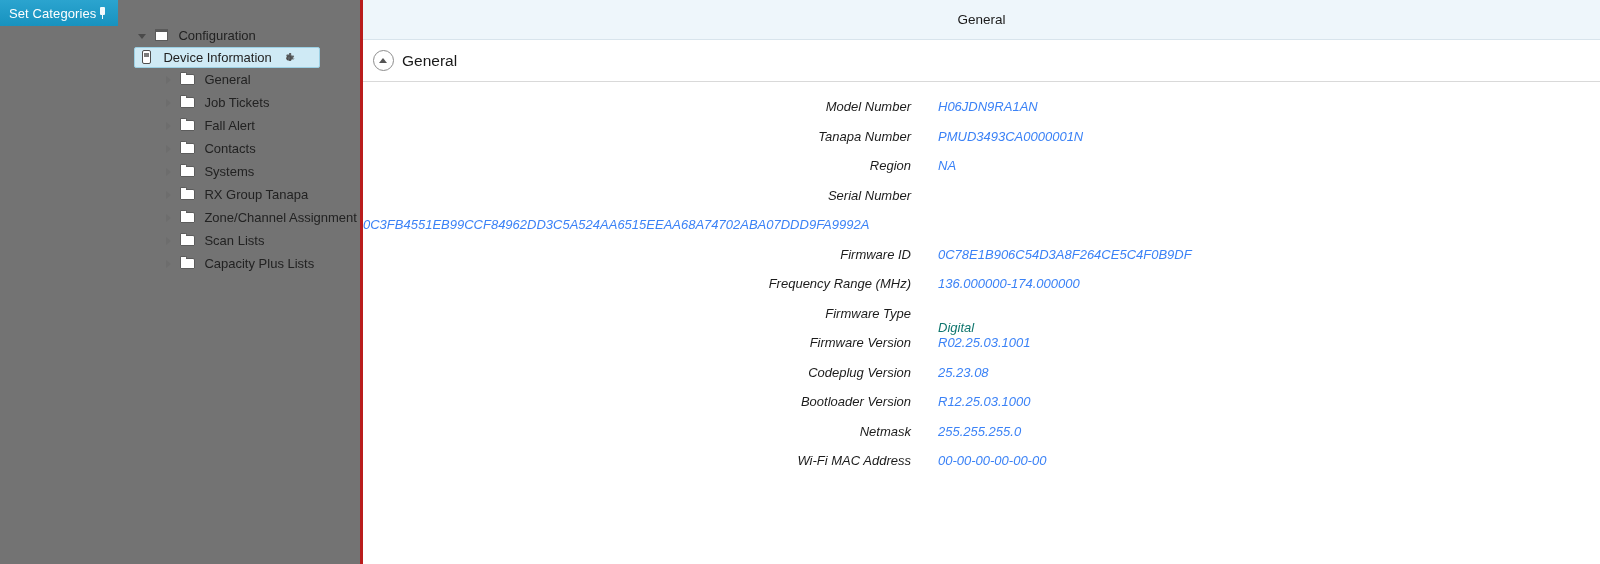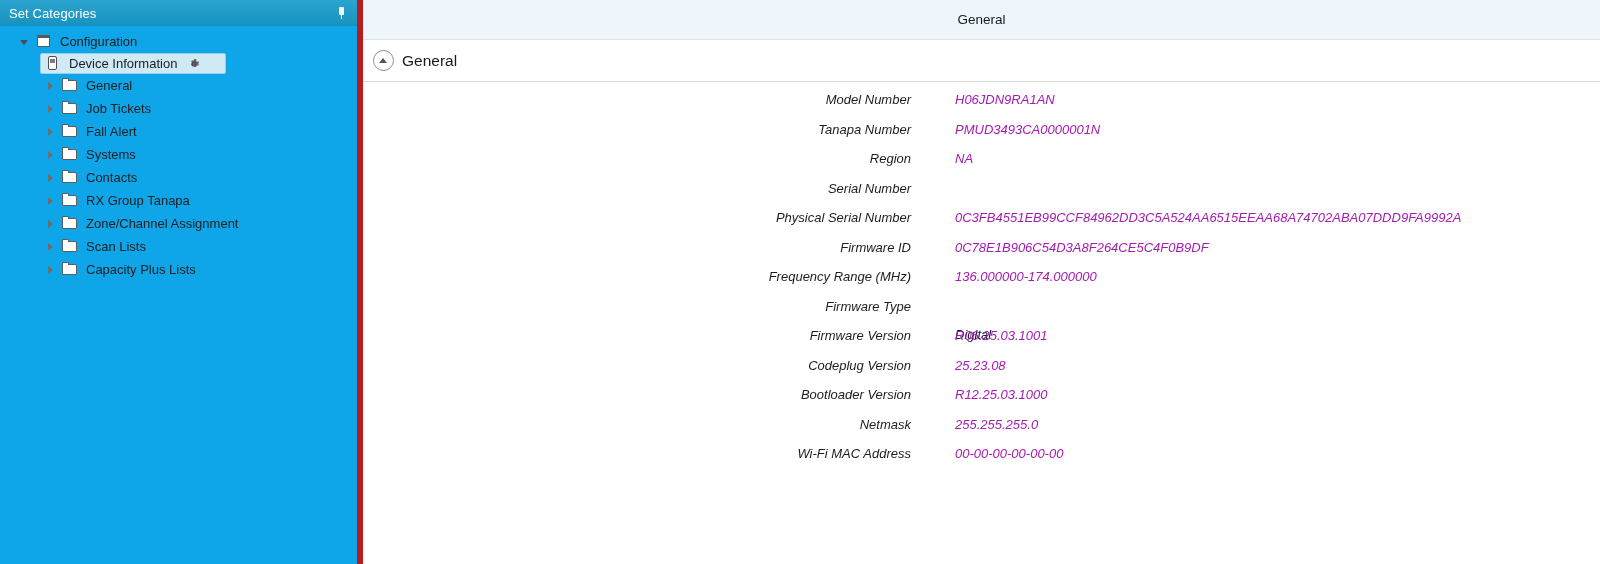--- a/index.html
+++ b/index.html
@@ -17,24 +17,24 @@
     height: 564px;
     display: flex;
     background: #ffffff;
   }
 
   
   .left-panel {
     width: 363px;
     height: 564px;
     box-sizing: border-box;
-    border-right: 6px solid #b91c1c;
-    background: #0ea5e9;
-    display: flex;
-    flex-direction: column;
+    border-right: 3px solid #b91c1c;
+    background: #737373;
+    display: flex;
+    flex-direction: row;
   }
   .panel-header {
     height: 26px;
     background: #1f9bc9;
     background: linear-gradient(#2ba4cf, #1792bf);
     color: #ffffff;
     display: flex;
     align-items: center;
     justify-content: space-between;
     padding: 0 8px 0 9px;
@@ -59,21 +59,21 @@
   }
   .pin-icon::after {
     content: "";
     position: absolute;
     left: 6px; top: 9px;
     width: 1px; height: 4px;
     background: #ffffff;
   }
 
   .tree {
-    padding: 4px 0 0 0;
+    padding: 24px 0 0 0;
     font-size: 13px;
     color: #222222;
     flex: 1;
     overflow: hidden;
   }
   .tree-row {
     display: flex;
     align-items: center;
     height: 23px;
     padding-left: 18px;
@@ -168,21 +168,21 @@
     left: 5px; top: 3px;
     width: 5px; height: 4px;
     background: #7b7b7b;
   }
 
   .tree-row.selected {
     background: #cfeaf5;
     border: 1px solid #9bd0e4;
     border-radius: 2px;
     height: 21px;
-    margin-left: 40px;
+    margin-left: 16px;
     padding-left: 4px;
     width: 186px;
     box-sizing: border-box;
   }
   .tree-row.selected .label { margin-right: 10px; }
   .gear-icon {
     width: 14px;
     height: 14px;
     position: relative;
     flex: 0 0 14px;
@@ -239,41 +239,40 @@
     color: #1a1a1a;
   }
 
   .form {
     padding: 10px 0 0 0;
     flex: 1;
     overflow: hidden;
   }
   .form-row {
     display: flex;
-    align-items: flex-start;
+    align-items: center;
     height: 29.5px;
     font-size: 13px;
-    gap: 17px;
   }
   .form-label {
     width: 575px;
     flex: 0 0 575px;
     text-align: right;
     padding-right: 27px;
     box-sizing: border-box;
     font-style: italic;
     color: #1c1c1c;
     white-space: nowrap;
   }
   .form-value {
     font-style: italic;
-    color: #a21caf;
+    color: #3b82f6;
     white-space: nowrap;
   }
-  .form-value.muted { color: #0f172a; margin-top: 28px; }
+  .form-value.muted { color: #0f766e; margin-top: 28px; }
 
   
   .right-panel::after {
     content: "";
   }
 </style>
 </head>
 <body>
 
 <div class="app">
@@ -317,27 +316,27 @@
 
       <div class="tree-row child">
         <span class="twisty closed"></span>
         <span class="ico folder"></span>
         <span class="label">Fall Alert</span>
       </div>
 
       <div class="tree-row child">
         <span class="twisty closed"></span>
         <span class="ico folder"></span>
+        <span class="label">Contacts</span>
+      </div>
+
+      <div class="tree-row child">
+        <span class="twisty closed"></span>
+        <span class="ico folder"></span>
         <span class="label">Systems</span>
-      </div>
-
-      <div class="tree-row child">
-        <span class="twisty closed"></span>
-        <span class="ico folder"></span>
-        <span class="label">Contacts</span>
       </div>
 
       <div class="tree-row child">
         <span class="twisty closed"></span>
         <span class="ico folder"></span>
         <span class="label">RX Group Tanapa</span>
       </div>
 
       <div class="tree-row child">
         <span class="twisty closed"></span>
@@ -387,42 +386,41 @@
         <span class="form-label">Region</span>
         <span class="form-value">NA</span>
       </div>
 
       <div class="form-row">
         <span class="form-label">Serial Number</span>
         <span class="form-value"></span>
       </div>
 
       <div class="form-row">
-        <span class="form-label">Physical Serial Number</span>
         <span class="form-value">0C3FB4551EB99CCF84962DD3C5A524AA6515EEAA68A74702ABA07DDD9FA9992A</span>
       </div>
 
       <div class="form-row">
         <span class="form-label">Firmware ID</span>
         <span class="form-value">0C78E1B906C54D3A8F264CE5C4F0B9DF</span>
       </div>
 
       <div class="form-row">
         <span class="form-label">Frequency Range (MHz)</span>
         <span class="form-value">136.000000-174.000000</span>
       </div>
 
       <div class="form-row">
         <span class="form-label">Firmware Type</span>
         <span class="form-value muted">Digital</span>
       </div>
 
       <div class="form-row">
         <span class="form-label">Firmware Version</span>
-        <span class="form-value">R06.25.03.1001</span>
+        <span class="form-value">R02.25.03.1001</span>
       </div>
 
       <div class="form-row">
         <span class="form-label">Codeplug Version</span>
         <span class="form-value">25.23.08</span>
       </div>
 
       <div class="form-row">
         <span class="form-label">Bootloader Version</span>
         <span class="form-value">R12.25.03.1000</span>

